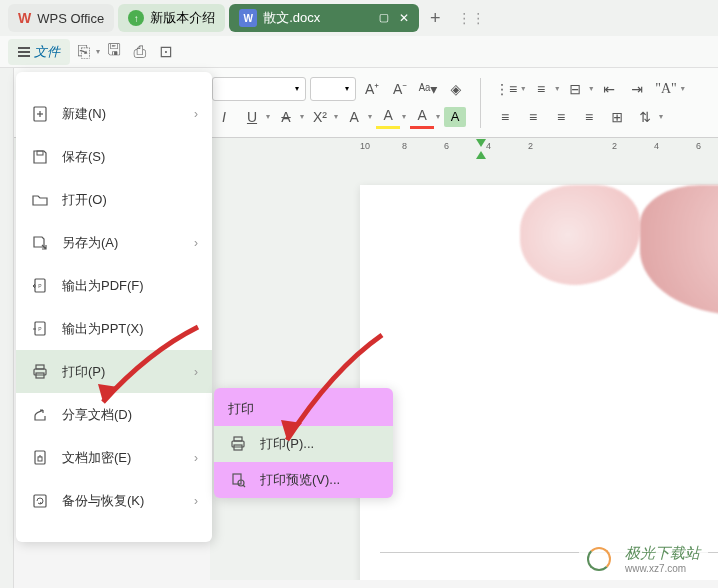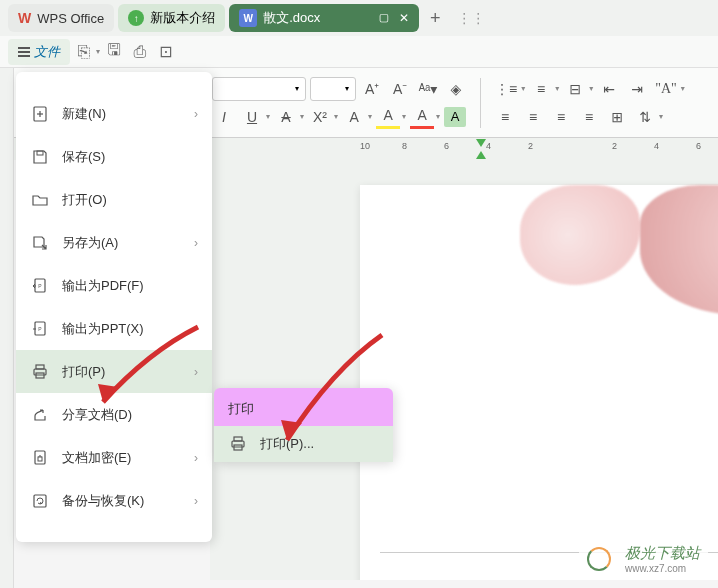--- a/index.html
+++ b/index.html
@@ -310,20 +310,30 @@
   <div class="submenu-item highlighted">
     <span class="icon-box">
       <svg width="18" height="18" viewBox="0 0 18 18">
           <rect x="5" y="2" width="8" height="4" fill="none" stroke="#555" stroke-width="1.2"></rect>
           <rect x="3" y="6" width="12" height="6" rx="1" fill="none" stroke="#555" stroke-width="1.2"></rect>
           <rect x="5" y="10" width="8" height="5" fill="none" stroke="#555" stroke-width="1.2"></rect>
         </svg>
     </span>
     <span>打印(P)...</span>
   </div>
+  <div class="submenu-item">
+    <span class="icon-box">
+      <svg width="18" height="18" viewBox="0 0 18 18">
+          <rect x="4" y="3" width="8" height="10" fill="none" stroke="#555" stroke-width="1.2"></rect>
+          <circle cx="12" cy="12" r="3" fill="none" stroke="#555" stroke-width="1.2"></circle>
+          <line x1="14" y1="14" x2="16" y2="16" stroke="#555" stroke-width="1.2"></line>
+        </svg>
+    </span>
+    <span>打印预览(V)...</span>
+  </div>
 </div>
 
 <svg class="arrow-red arrow1" viewBox="0 0 120 100">
   <path d="M110 5 Q60 30 15 80" fill="none" stroke="#d32f2f" stroke-width="5"></path>
   <polygon points="15,80 30,65 10,62" fill="#d32f2f"></polygon>
 </svg>
 <svg class="arrow-red arrow2" viewBox="0 0 120 130">
   <path d="M110 5 Q60 40 15 110" fill="none" stroke="#d32f2f" stroke-width="5"></path>
   <polygon points="15,110 30,93 9,90" fill="#d32f2f"></polygon>
 </svg>

